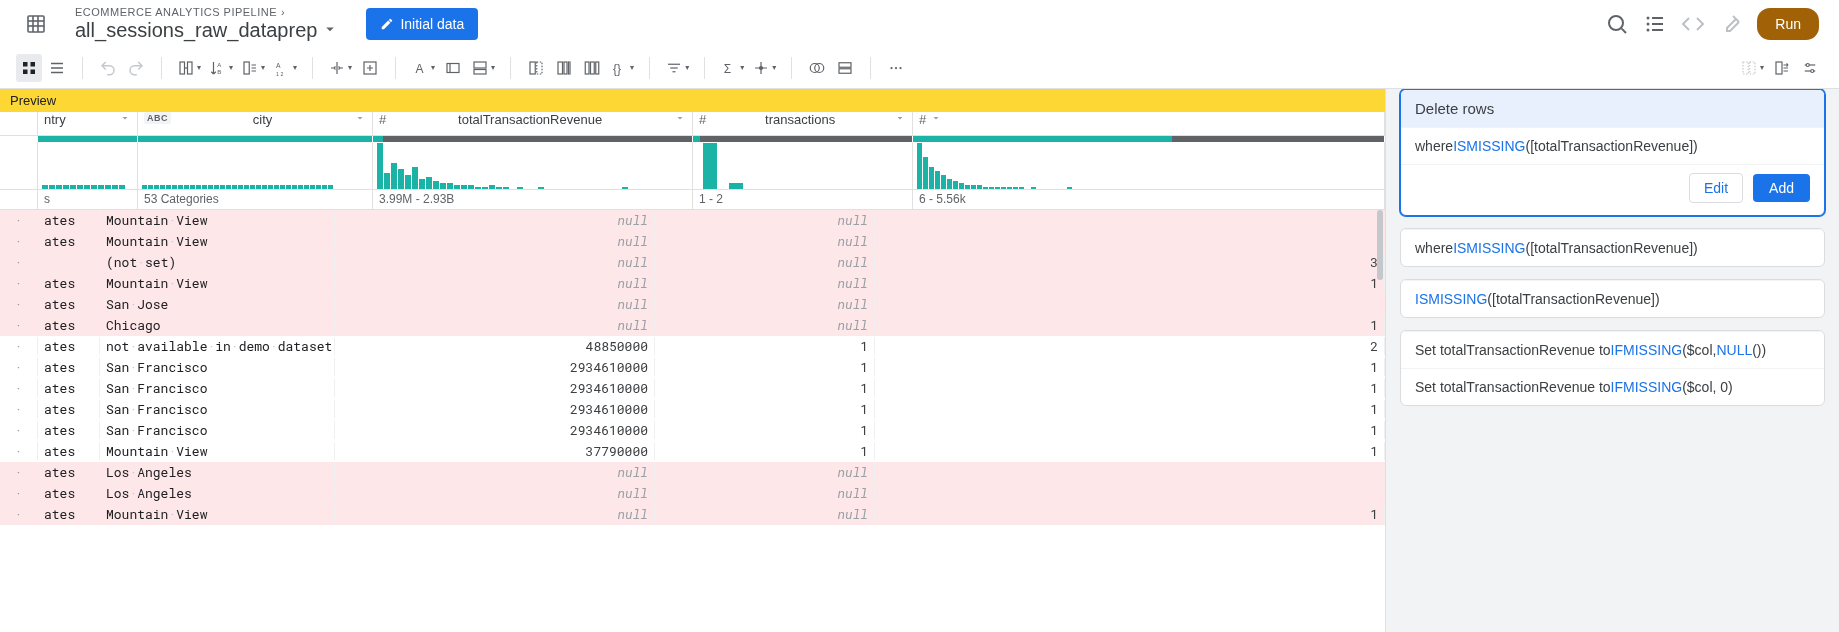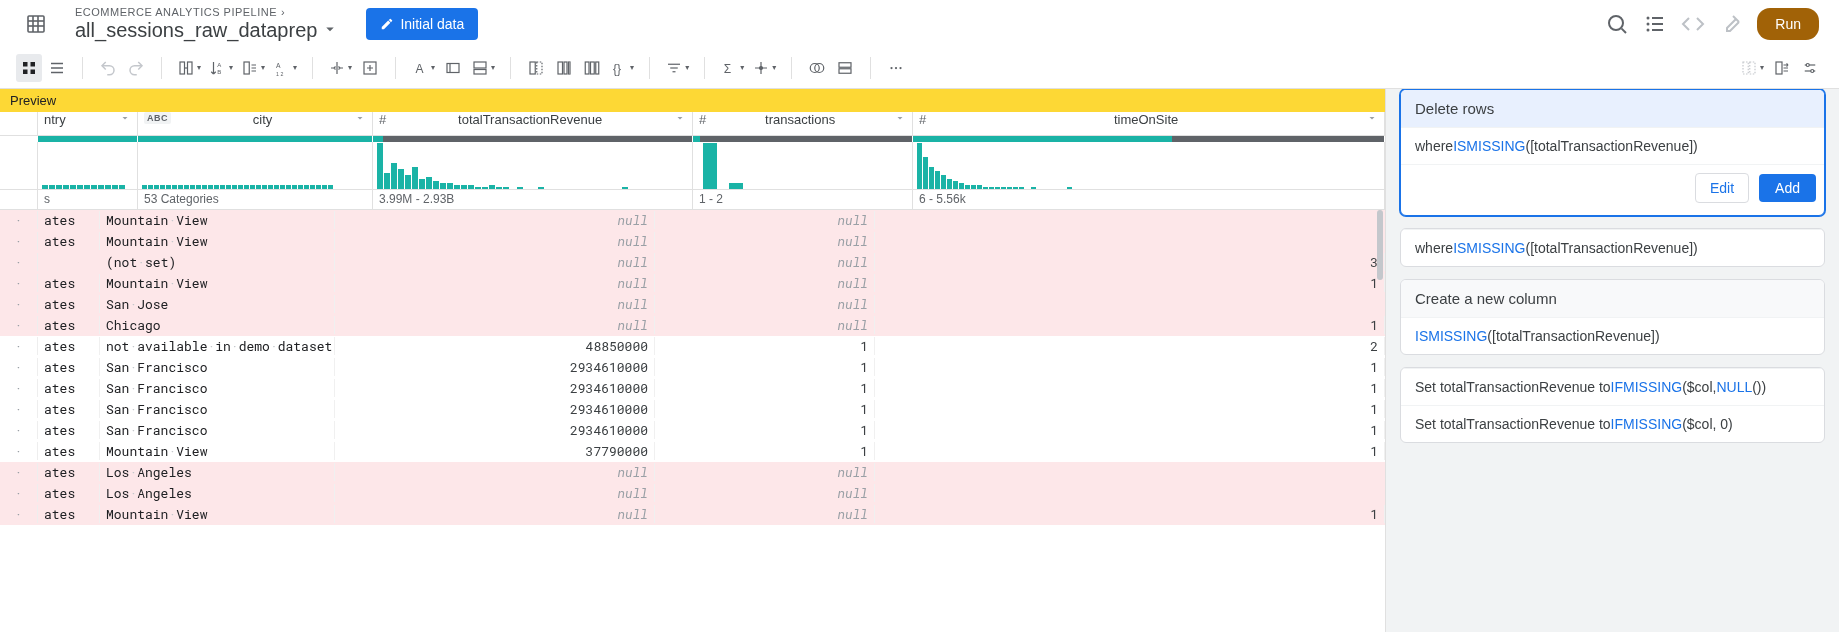--- a/index.html
+++ b/index.html
@@ -85,21 +85,21 @@
   .panel { width:453px; background:#f1f3f4; display:flex; flex-direction:column; }
   .panel-header { display:flex; align-items:center; justify-content:center; padding:14px 14px; position:relative; }
   .panel-title { font-size:16px; color:#3c4043; }
   .panel-close { position:absolute; right:12px; top:12px; color:#1a73e8; cursor:pointer; width:18px; height:18px; display:flex; align-items:center; justify-content:center; }
   .panel-body { padding:0 14px 14px; display:flex; flex-direction:column; gap:12px; overflow:auto; }
   .sugg-card { background:#fff; border:1px solid #dadce0; border-radius:6px; overflow:hidden; }
   .sugg-card.selected { border-color:#1a73e8; box-shadow:0 0 0 1px #1a73e8; }
   .sugg-head { padding:10px 14px; font-size:15px; color:#3c4043; background:#f8f9fa; font-weight:400; }
   .sugg-card.selected .sugg-head { background:#e8f0fe; }
   .sugg-body { padding:10px 14px; font-size:14px; color:#3c4043; border-top:1px solid #f1f3f4; display:flex; flex-wrap:wrap; align-items:center; gap:0; }
-  .sugg-body.actions-row { justify-content:flex-end; gap:10px; padding:8px 8px 12px; }
+  .sugg-body.actions-row { justify-content:flex-end; gap:10px; padding:8px 14px 12px; }
   .sugg-body .fn { color:#1a73e8; }
   .sugg-body .param { color:#3c4043; }
   .btn-outline { background:#fff; border:1px solid #dadce0; color:#1a73e8; border-radius:4px; padding:6px 14px; font-size:14px; cursor:pointer; }
   .btn-add { background:#1a73e8; color:#fff; border:none; border-radius:4px; padding:6px 16px; font-size:14px; cursor:pointer; font-weight:500; }
 
   
   .vscroll { position:absolute; right:2px; top:0; width:6px; height:70px; background:#c4c7cc; border-radius:3px; }
 </style>
 </head>
 <body>
@@ -414,21 +414,20 @@
         </div>
         <div class="col-h col-trans">
           <span class="hash">#</span>
           <span class="name" style="text-align:center;">transactions</span>
           <span class="dd-caret"><svg width="12" height="12" viewBox="0 0 24 24" fill="currentColor">
                 <path d="M7 10l5 5 5-5z"></path>
               </svg></span>
         </div>
         <div class="col-h col-time" style="flex:1">
           <span class="hash">#</span>
-          <span class="name" style="text-align:center;">timeOnSite</span>
           <span class="dd-caret"><svg width="12" height="12" viewBox="0 0 24 24" fill="currentColor">
                 <path d="M7 10l5 5 5-5z"></path>
               </svg></span>
         </div>
       </div>
 
       <div class="quality-row">
         <div style="width:38px;"></div>
         <div class="qual-seg col-country">
             <div class="qual-valid" style="width:100%"></div>
@@ -734,21 +733,20 @@
 
         <div class="sugg-card">
           <div class="sugg-body">
             <span>where </span>
             <span class="fn">ISMISSING</span>
             <span class="param">([totalTransactionRevenue])</span>
           </div>
         </div>
 
         <div class="sugg-card">
-          <div class="sugg-head">Create a new column</div>
           <div class="sugg-body">
             <span class="fn">ISMISSING</span>
             <span class="param">([totalTransactionRevenue])</span>
           </div>
         </div>
 
         <div class="sugg-card">
           <div class="sugg-body">
             <span>Set totalTransactionRevenue to </span>
             <span class="fn">IFMISSING</span>

